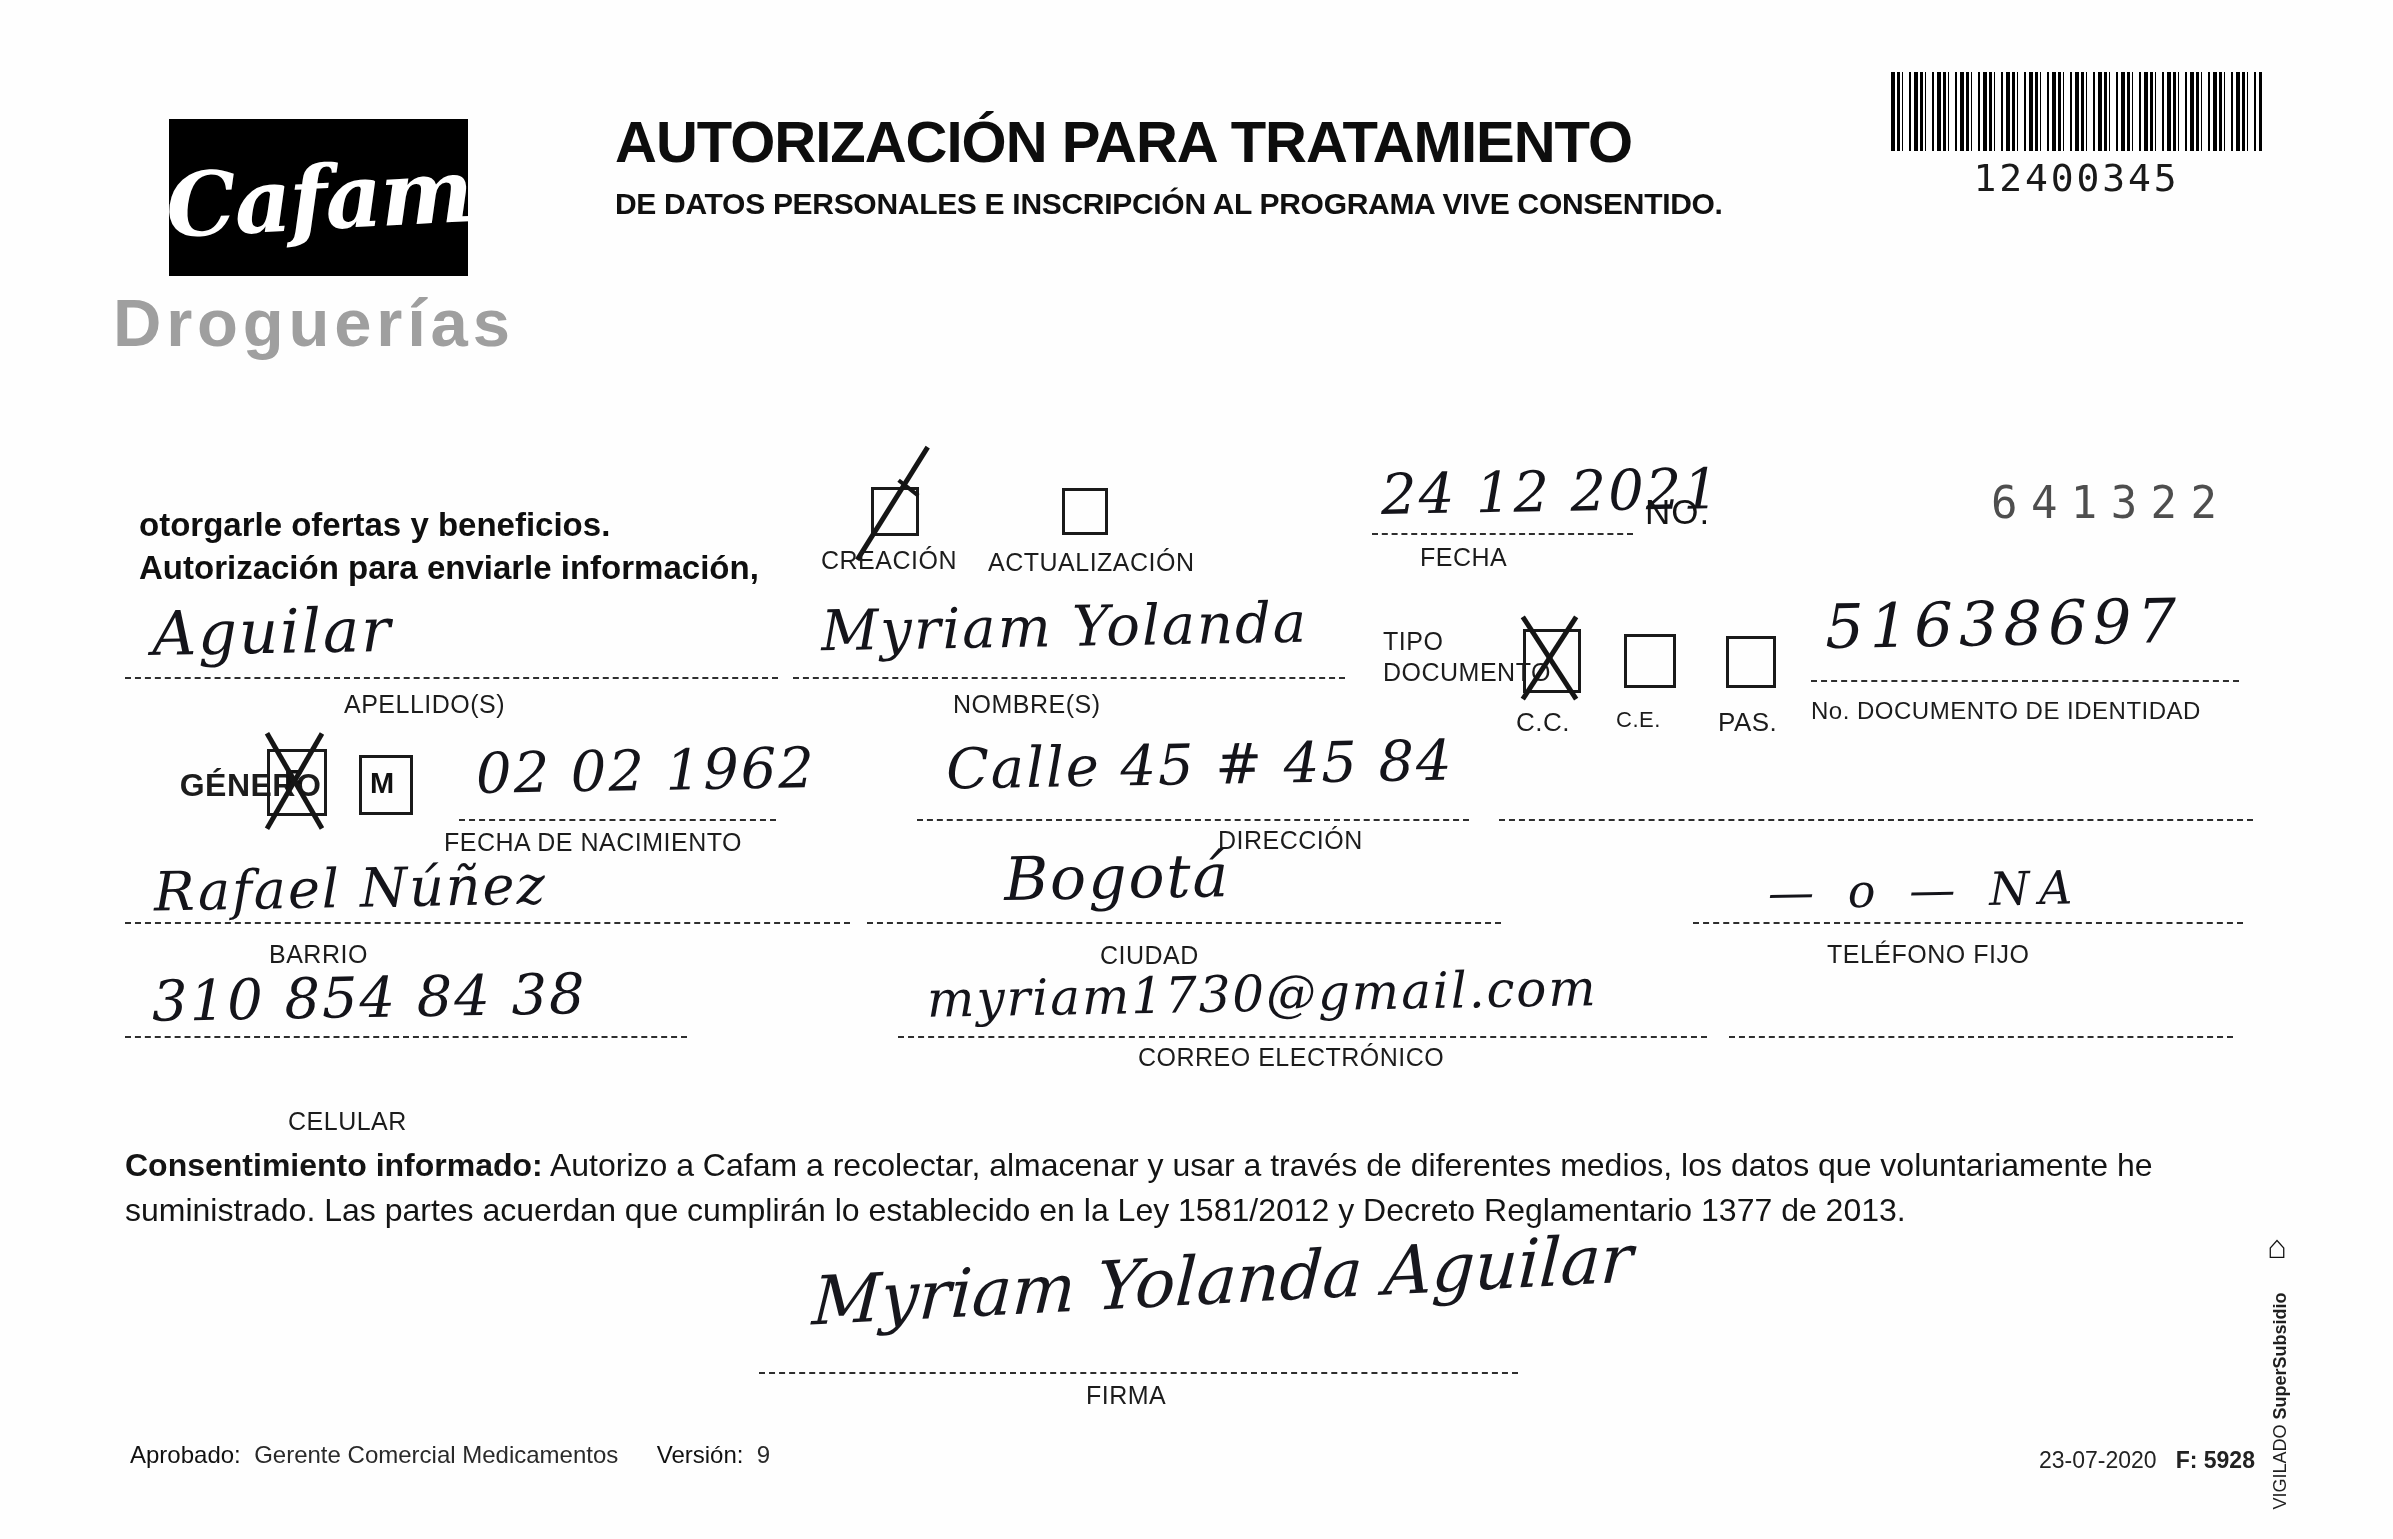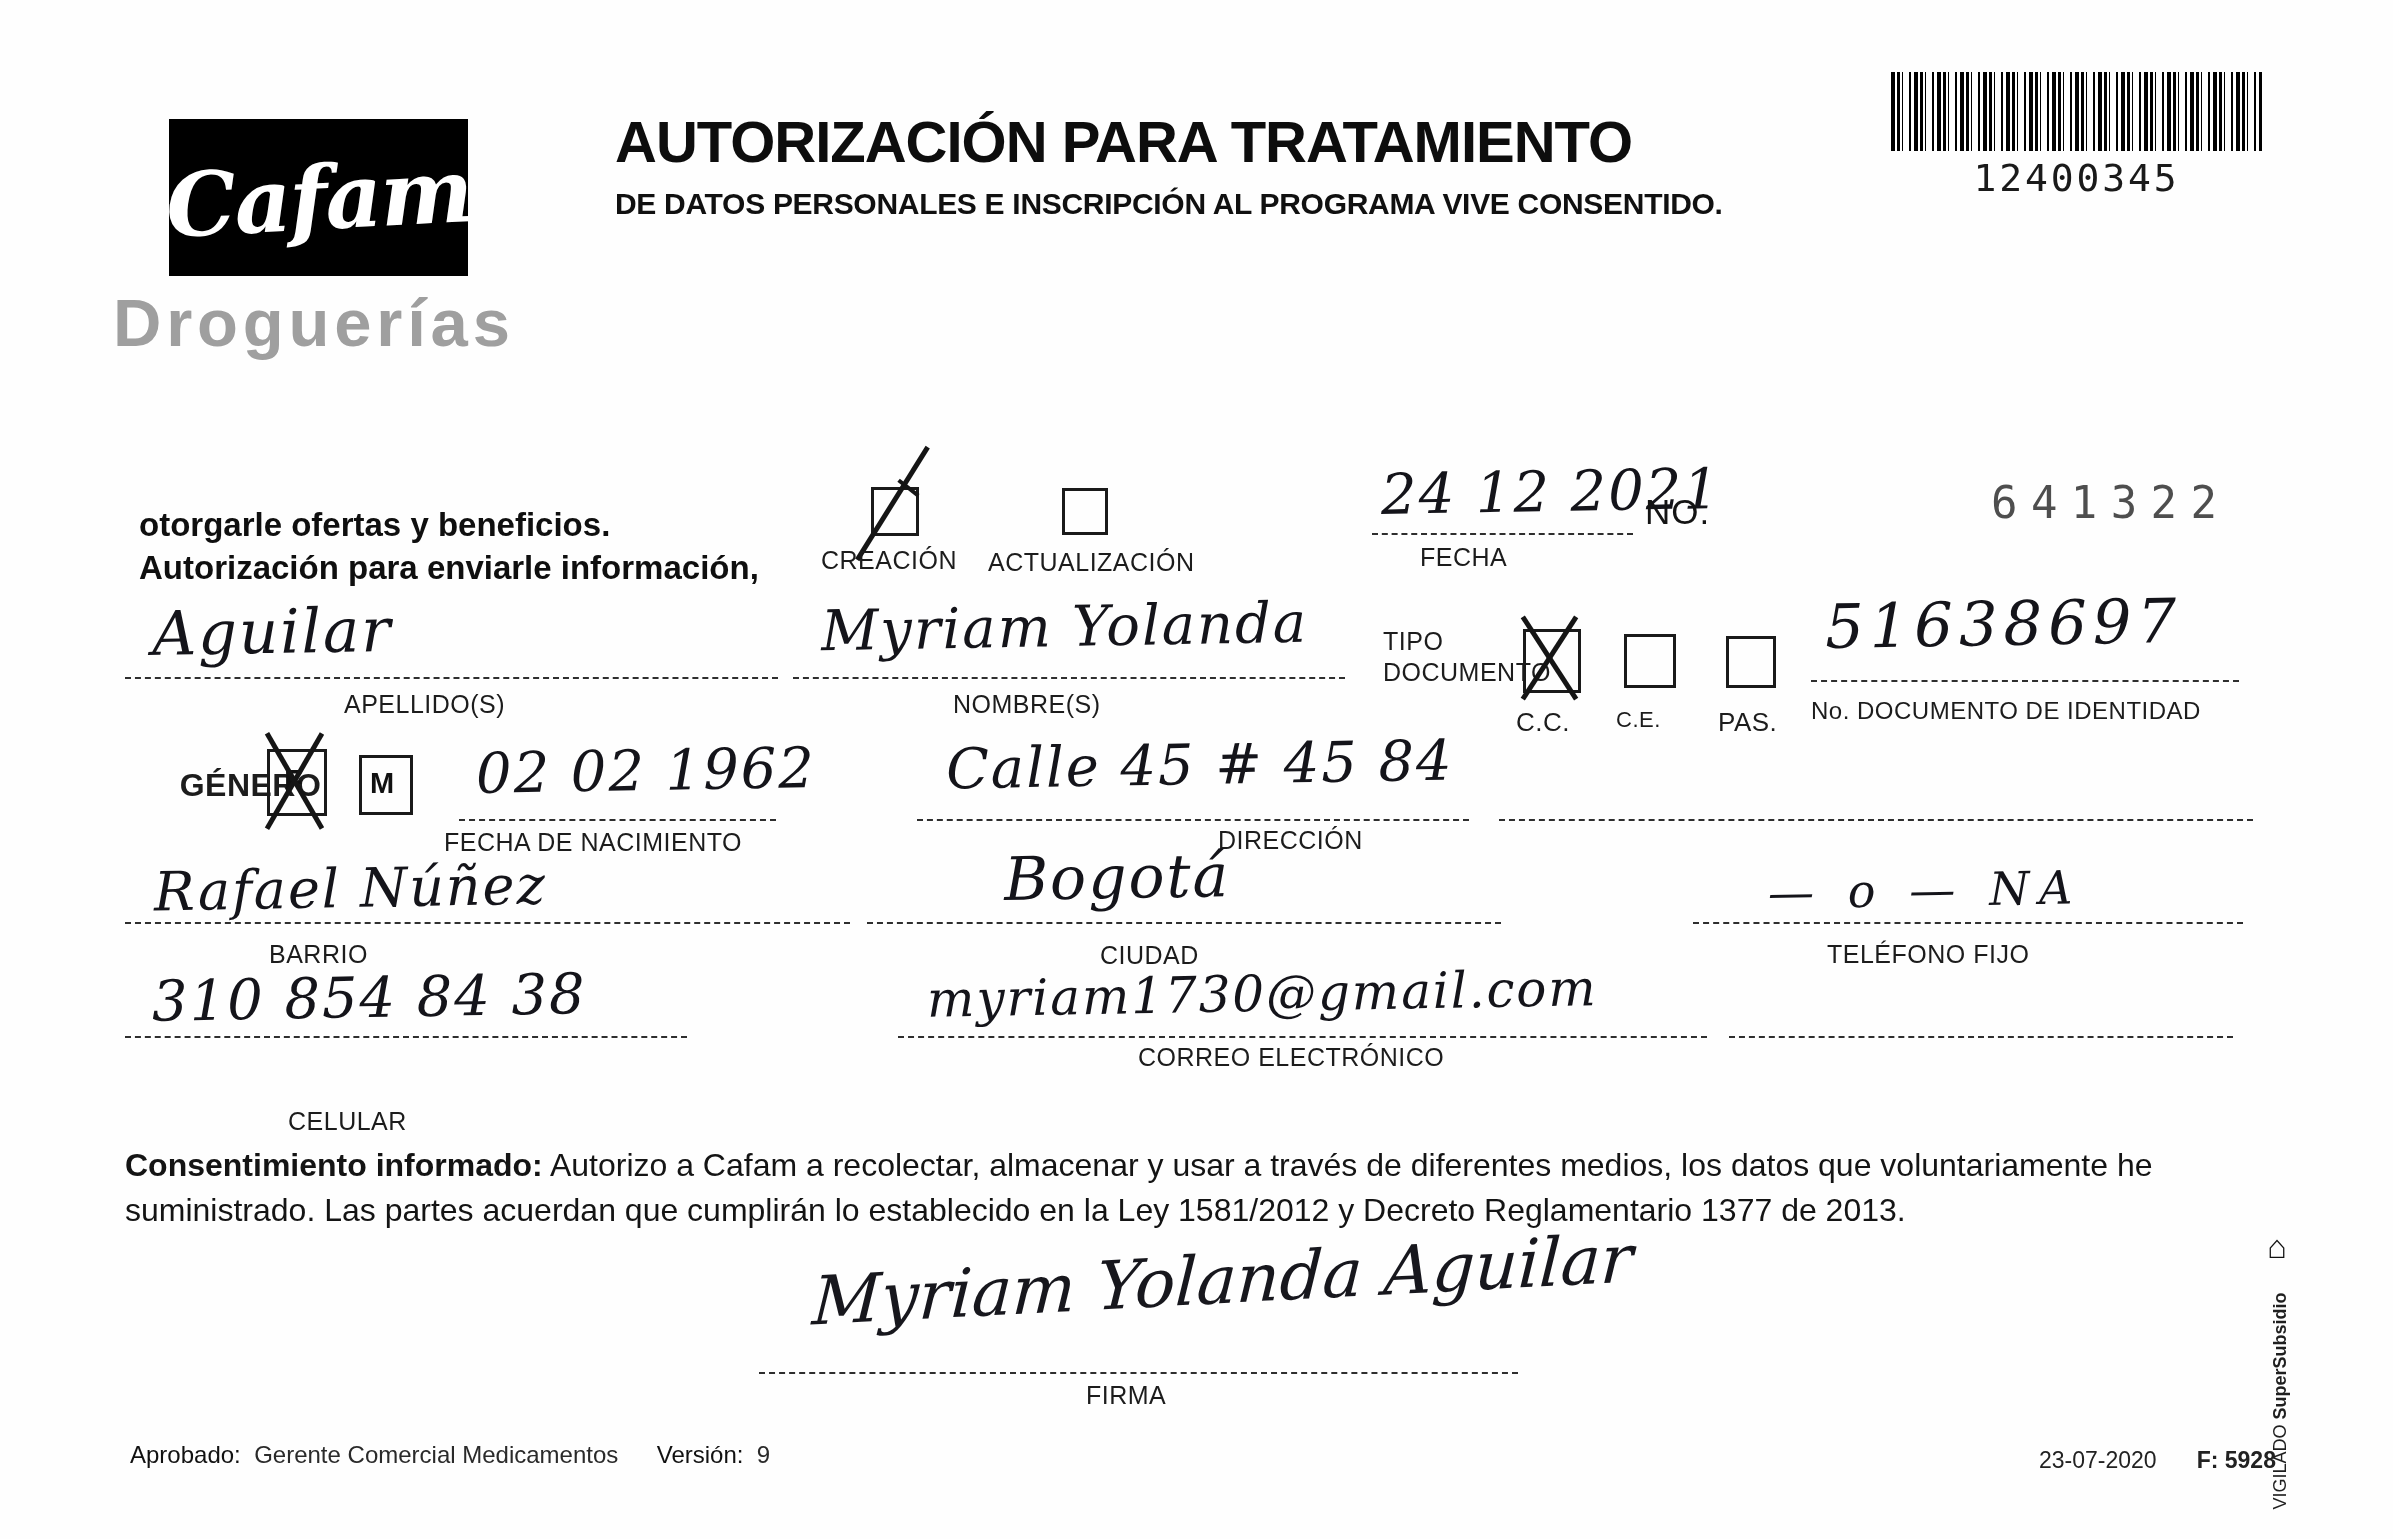--- a/index.html
+++ b/index.html
@@ -32,21 +32,21 @@
   .introtxt{position:absolute;left:139px;top:504px;font-size:33px;font-weight:bold;line-height:1.3;color:#0f0f0f;}
   .stamp{position:absolute;left:1991px;top:477px;font-family:"DejaVu Sans Mono",monospace;
      font-size:44px;letter-spacing:13.4px;color:#3c3c3c;opacity:.9;}
   .no-label{position:absolute;left:1645px;top:492px;font-size:35px;letter-spacing:1px;color:#141414;}
   .consent{position:absolute;left:125px;top:1143px;width:2123px;font-size:32px;line-height:1.4;color:#141414;}
   .consent b{font-weight:bold;}
   .sig{position:absolute;left:812px;top:1241px;font-family:"DejaVu Serif",serif;font-style:italic;
      font-size:67px;color:#17171d;transform:rotate(-3deg) skewX(-6deg);white-space:nowrap;}
   .footer{position:absolute;top:1441px;left:130px;font-size:24px;display:flex;gap:13.4px;align-items:baseline;color:#2a2a2a;}
   .footer .b{font-weight:normal;color:#111;}
-  .footer-right{position:absolute;top:1447px;left:2039px;font-size:23px;display:flex;gap:40px;color:#222;}
+  .footer-right{position:absolute;top:1447px;left:2039px;font-size:23px;display:flex;gap:19px;color:#222;}
   .vigilado{position:absolute;left:2157px;top:1372px;width:250px;height:25px;
      transform:rotate(-90deg);font-size:18px;color:#1f1f1f;white-space:nowrap;text-align:left;}
   .vigilado .b{font-weight:bold;}
   .house{position:absolute;left:2267px;top:1228px;font-size:33px;color:#111;}
 </style>
 </head>
 <body>
 
 <div id="page">
 

